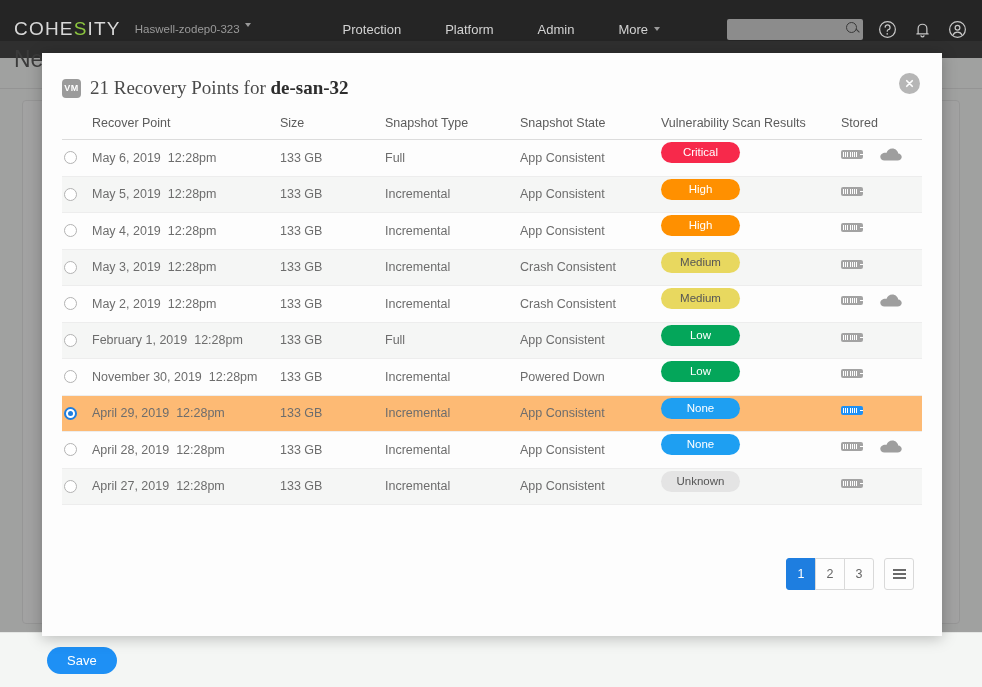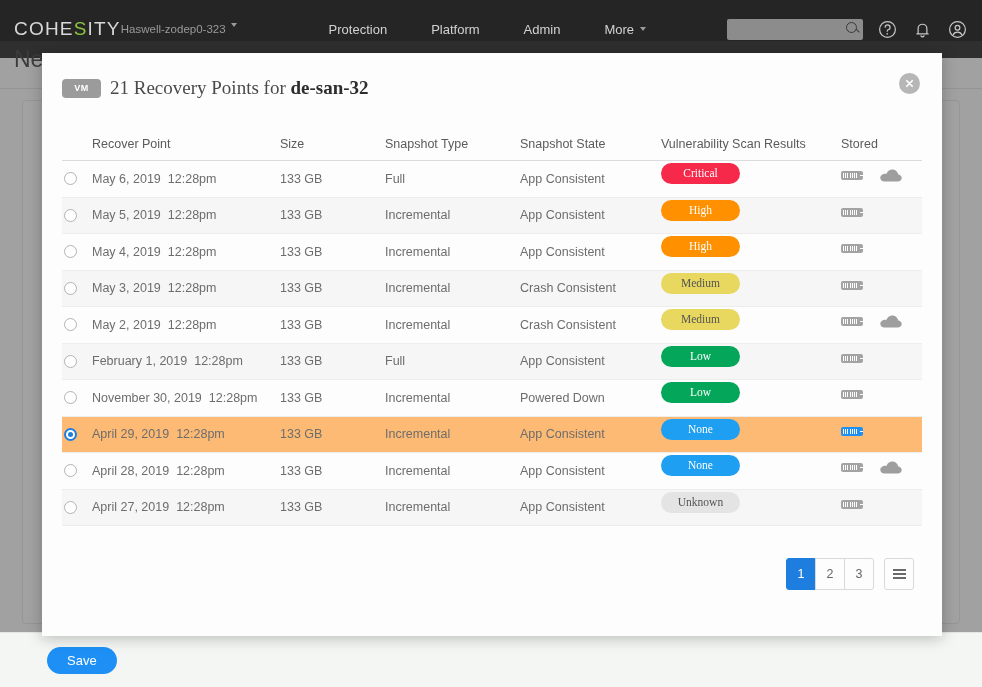--- a/index.html
+++ b/index.html
@@ -16,21 +16,21 @@
   #topnav {
     position: absolute; top: 0; left: 0; width: 982px; height: 58px;
     background: #252525; display: flex; align-items: center;
   }
   .logo {
     margin-left: 14px; font-size: 19px; letter-spacing: 1.2px;
     color: #d8d8d8; font-weight: 400;
   }
   .logo .s { color: #8cc63f; }
   .cluster {
-    font-size: 11.5px; color: #9a9a9a;
+    margin-left: 14px; font-size: 11.5px; color: #9a9a9a;
     display: flex; gap: 5px;
   }
   .caret { border-left: 3.5px solid transparent; border-right: 3.5px solid transparent;
            border-top: 4px solid #9a9a9a; display: inline-block; }
   .navlinks { display: flex; align-items: center; margin-left: 70px; gap: 0; }
   .navlink {
     color: #d2d2d2; font-size: 13px; padding: 0 22px; line-height: 41px;
     display: flex; align-items: center; gap: 6px; cursor: pointer;
   }
   .navright { margin-left: auto; display: flex; align-items: center; gap: 14px; padding-right: 14px; }
@@ -80,35 +80,35 @@
   
   #modal {
     position: absolute; top: 53px; left: 42px; width: 900px; height: 583px;
     background: #fdfdfd; box-shadow: 0 2px 14px rgba(0,0,0,0.25);
   }
   #modal-header {
     position: relative; height: 56px; display: flex; align-items: center;
     padding: 14px 0 0 20px;
   }
   .vm-badge {
-    width: 39px; height: 19px; border-radius: 4px; background: #9b9b9b;
+    width: 19px; height: 19px; border-radius: 4px; background: #9b9b9b;
     color: #fff; font-size: 9px; font-weight: bold; letter-spacing: .4px;
     display: flex; align-items: center; justify-content: center; margin-right: 9px;
   }
   #modal-title { font-size: 19px; color: #4a4a4a; font-weight: 400; font-family: Liberation Serif, serif; }
   #modal-title b { color: #2d2d2d; font-weight: bold; }
   #close-btn {
     position: absolute; right: 22px; top: 20px; width: 21px; height: 21px;
     border-radius: 50%; background: #b6b6b6; cursor: pointer;
     display: flex; align-items: center; justify-content: center;
   }
   #close-btn svg { display: block; }
 
   
-  #rp-table { width: 860px; margin: 28px 0 0 20px; border-collapse: collapse; table-layout: fixed; }
+  #rp-table { width: 860px; margin: 7px 0 0 20px; border-collapse: collapse; table-layout: fixed; }
   #rp-table th {
     text-align: left; font-size: 12.5px; color: #5b5b5b; font-weight: 400;
     padding: 0 0 9px 0; border-bottom: 1px solid #dcdcdc;
   }
   #rp-table td {
     font-size: 12.5px; color: #6d6d6d; height: 36.5px;
     border-bottom: 1px solid #ededed; vertical-align: middle;
   }
   #rp-table tbody tr.alt td { background: #f5f6f5; }
   #rp-table tbody tr.sel td { background: #fdba74; }
@@ -128,21 +128,21 @@
   .radio.on { border: 2px solid #1e7ee0; position: relative; }
   .radio.on::after {
     content: ""; position: absolute; inset: 2px; border-radius: 50%; background: #1e7ee0;
   }
   .dt { display: inline-block; }
   .dt .tm { margin-left: 7px; }
 
   .badge {
     display: inline-block; min-width: 79px; text-align: center;
     padding: 4px 10px 5px; border-radius: 11px; font-size: 11.5px;
-    color: #fff; position: relative; top: -5px; cursor: default; font-family: Liberation Serif, serif;
+    color: #fff; position: relative; top: -5px; cursor: default;
   }
   .badge.dark { color: #555; }
 
   .stored-cell { display: flex; align-items: center; gap: 15px; position: relative; top: -3px; }
   .srv {
     width: 22px; height: 9px; border-radius: 2px; background: #a3a3a3;
     display: flex; align-items: center; padding-left: 2px; gap: 1.2px;
   }
   .srv.blue { background: #1e90f5; }
   .srv i { width: 1.3px; height: 5px; background: #fff; display: block; }

